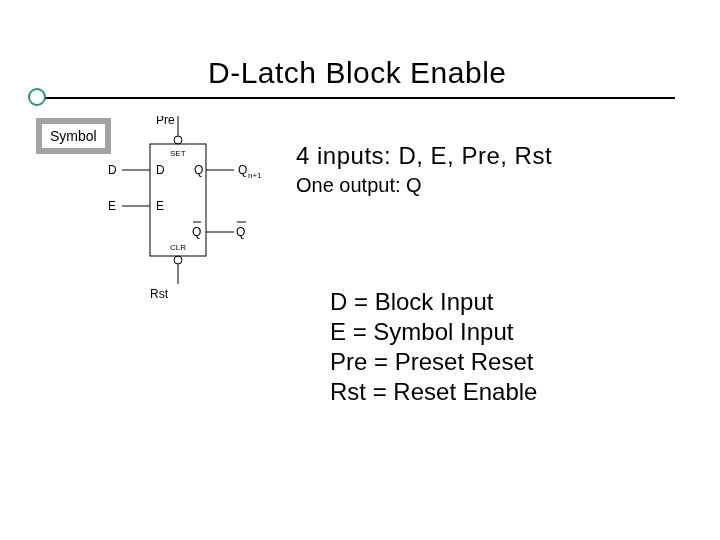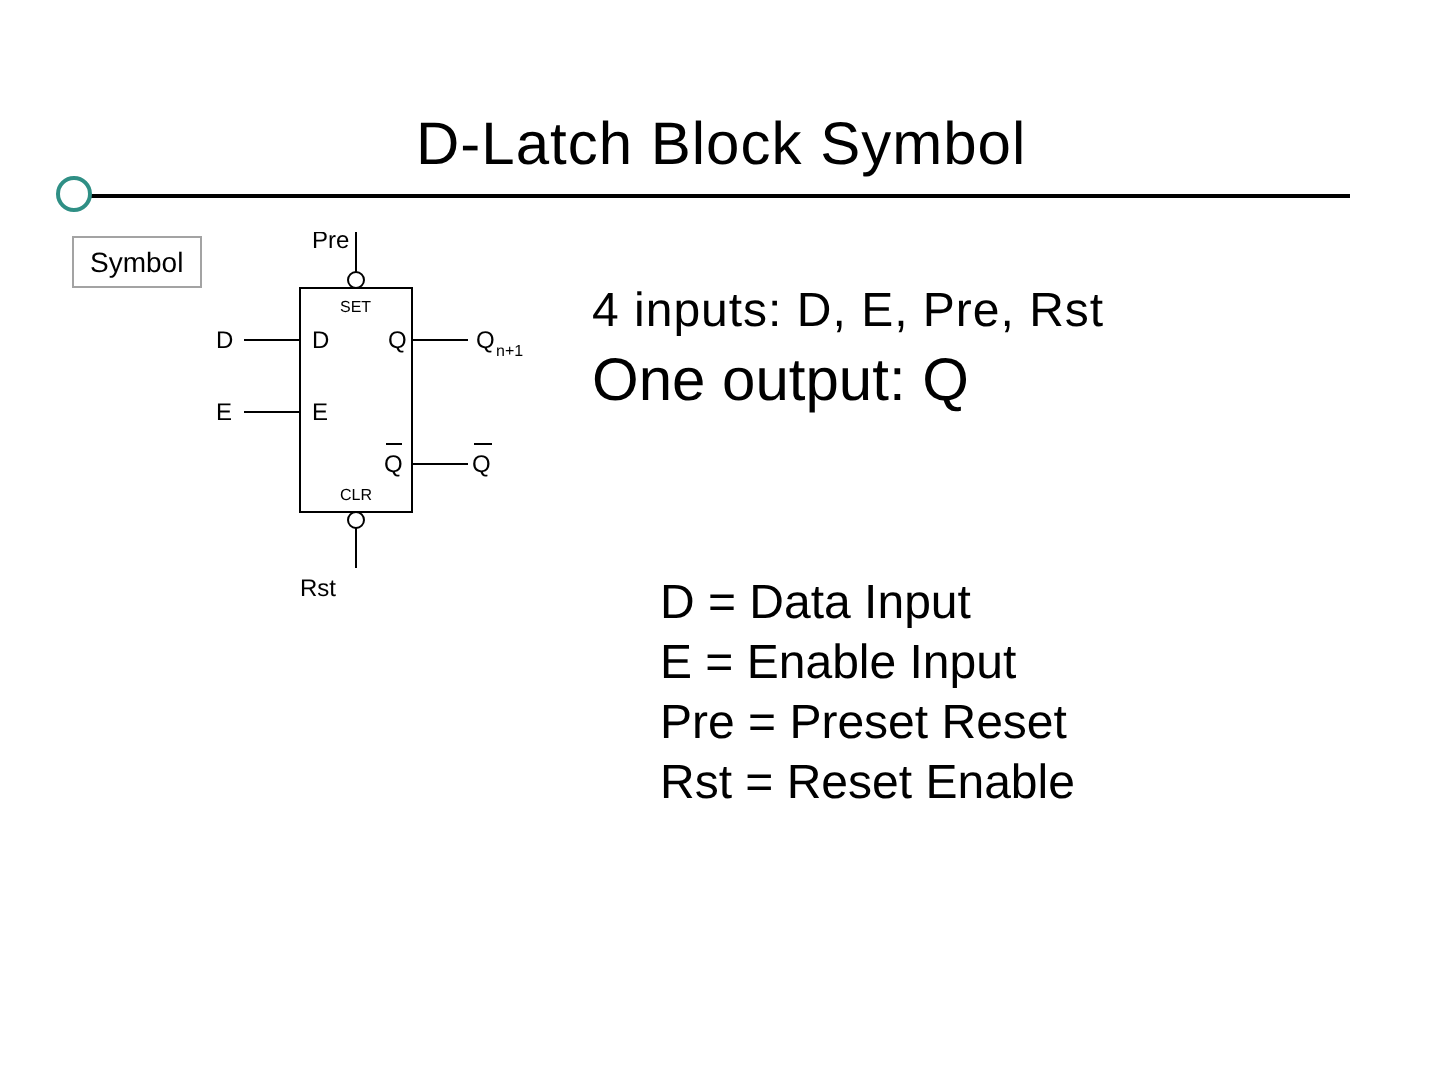--- a/index.html
+++ b/index.html
@@ -38,44 +38,44 @@
     border: 2px solid #2f8f85;
     border-radius: 50%;
     background: #fff;
     z-index: 2;
   }
   .symbol-box {
     position: absolute;
     top: 118px;
     left: 36px;
     padding: 4px 8px;
-    border: 1px solid #a3a3a3;
+    border: 6px solid #a3a3a3;
     font-family: Arial, sans-serif;
     font-size: 14px;
   }
   .schematic {
     position: absolute;
     top: 116px;
     left: 106px;
     width: 170px;
     height: 190px;
   }
   .summ1 { position: absolute; top: 142px; left: 296px; font-size: 24px; letter-spacing: 0.5px; }
-  .summ2 { position: absolute; top: 174px; left: 296px; font-size: 30px; }
+  .summ2 { position: absolute; top: 174px; left: 296px; font-size: 20px; }
   .def { position: absolute; font-size: 24px; left: 330px; }
   .def1 { top: 288px; }
   .def2 { top: 318px; }
   .def3 { top: 348px; }
   .def4 { top: 378px; }
 </style>
 </head>
 <body>
 
 <div class="bullet-ring"></div>
-<div class="title">D-Latch Block Symbol</div>
+<div class="title">D-Latch Block Enable</div>
 <div class="rule"></div>
 
 <div class="symbol-box">Symbol</div>
 
 <svg class="schematic" viewBox="0 0 170 190">
   <rect x="44" y="28" width="56" height="112" fill="none" stroke="#000" stroke-width="1"></rect>
 
   <line x1="72" y1="0" x2="72" y2="20" stroke="#000" stroke-width="1"></line>
   <circle cx="72" cy="24" r="4" fill="none" stroke="#000" stroke-width="1"></circle>
   <text x="50" y="8" font-family="Arial" font-size="12">Pre</text>
@@ -104,16 +104,16 @@
   <text x="130" y="120" font-family="Arial" font-size="12">Q</text>
 
   <circle cx="72" cy="144" r="4" fill="none" stroke="#000" stroke-width="1"></circle>
   <line x1="72" y1="148" x2="72" y2="168" stroke="#000" stroke-width="1"></line>
   <text x="44" y="182" font-family="Arial" font-size="12">Rst</text>
 </svg>
 
 <div class="summ1">4 inputs: D, E, Pre, Rst</div>
 <div class="summ2">One output: Q</div>
 
-<div class="def def1">D = Data Input</div>
-<div class="def def2">E = Enable Input</div>
+<div class="def def1">D = Block Input</div>
+<div class="def def2">E = Symbol Input</div>
 <div class="def def3">Pre = Preset Reset</div>
 <div class="def def4">Rst = Reset Enable</div>
 
 </body></html>

